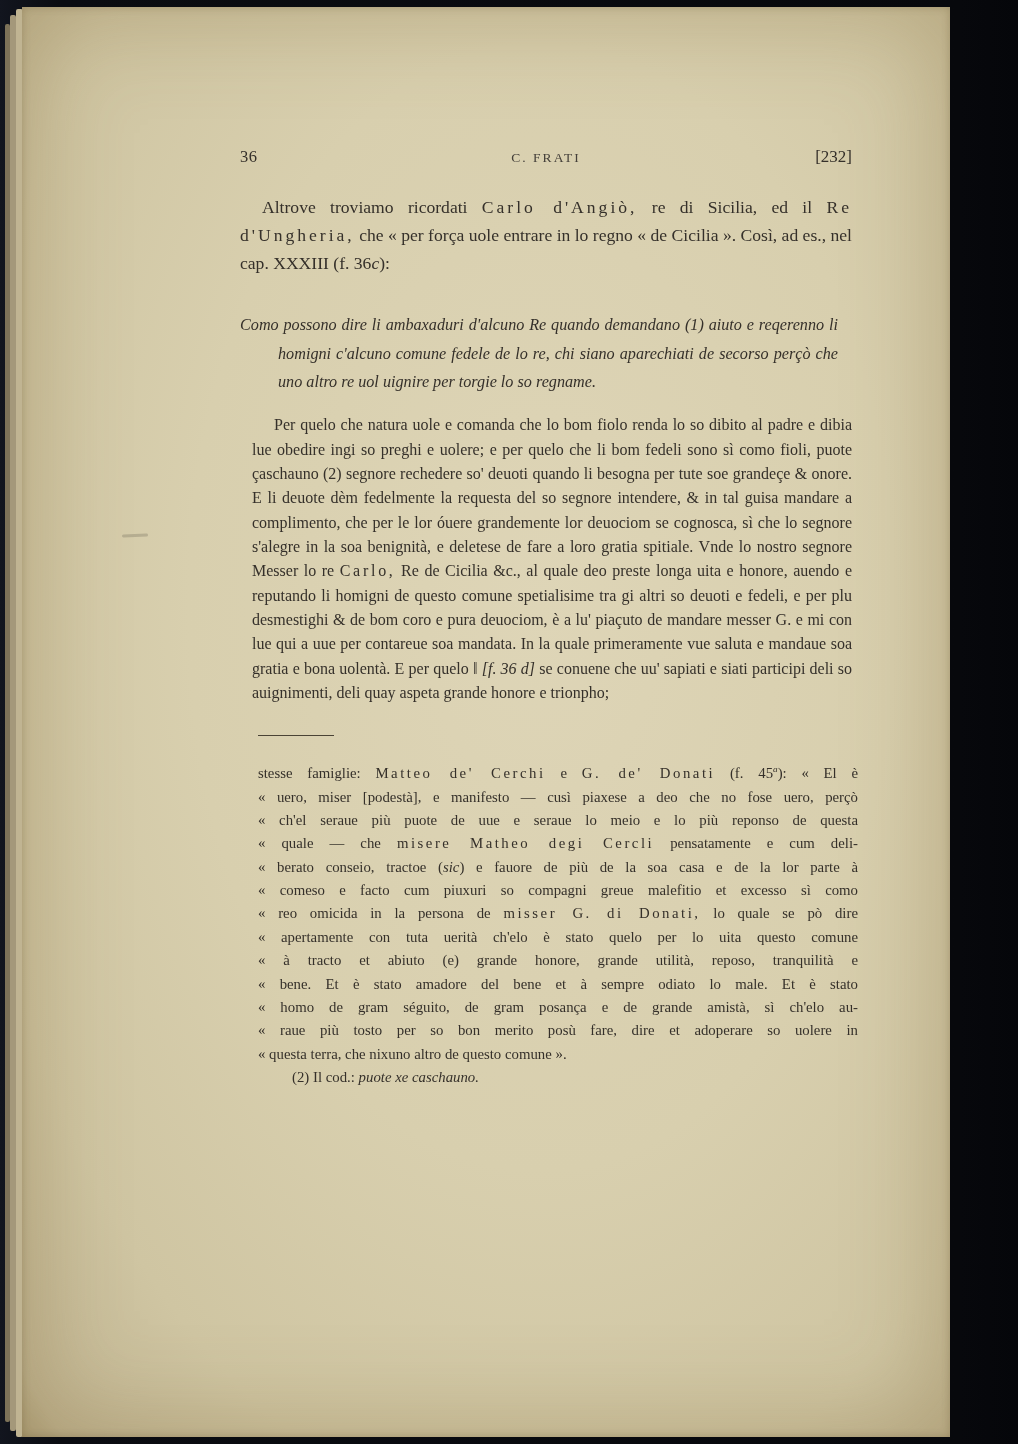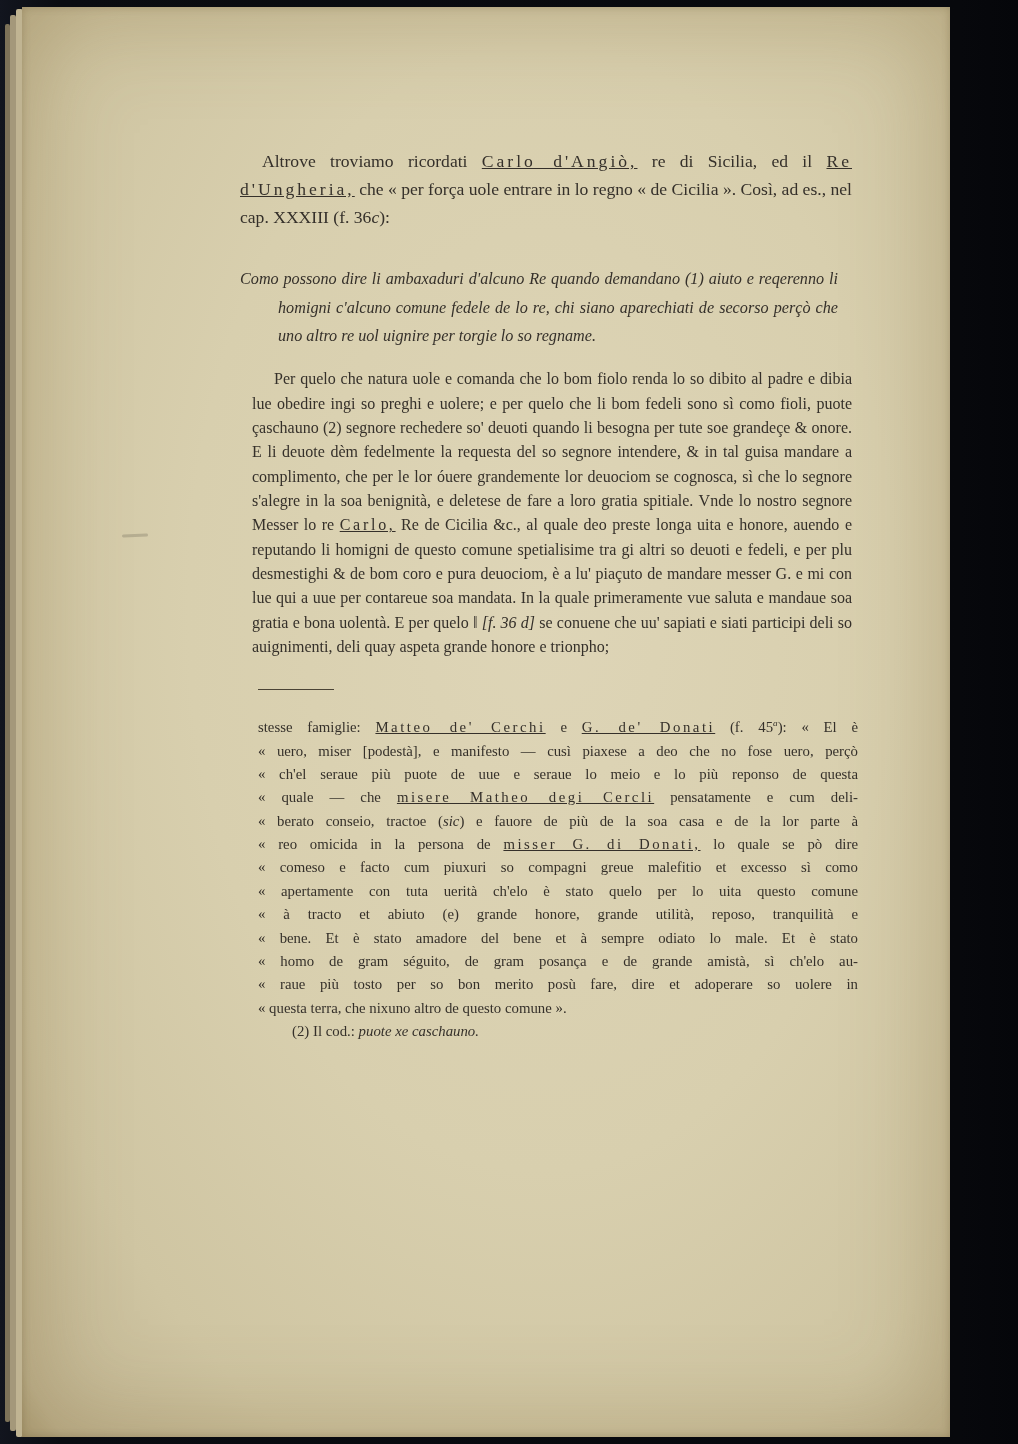--- a/index.html
+++ b/index.html
@@ -71,21 +71,21 @@
     line-height: 1.75;
     text-align: justify;
   }
   .bodypara {
     margin: 17px 0 0 12px;
     font-size: 16px;
     line-height: 1.52;
     text-align: justify;
     text-indent: 22px;
   }
-  .sp { letter-spacing: 0.17em; text-decoration: underline; }
+  .sp { letter-spacing: 0.17em; }
   .it { font-style: italic; }
   .sup { vertical-align: super; font-size: 0.62em; font-style: italic; }
 
   .fnsep {
     margin: 30px 0 0 18px;
     width: 76px;
     border-top: 1.4px solid #4a4335;
   }
   .footnote {
     margin: 26px 0 0 18px;
@@ -110,43 +110,48 @@
 
   <div class="edge edge1"></div>
   <div class="edge edge2"></div>
   <div class="edge edge3"></div>
 
   <div class="page">
     <div class="smudge"></div>
 
     <div class="content">
 
+      <div class="header">
+        <span class="h-left">36</span>
+        <span class="h-mid">C. FRATI</span>
+        <span class="h-right">[232]</span>
+      </div>
 
       <p class="intro"><span>Altrove troviamo ricordati </span><span class="sp">Carlo d'Angiò,</span><span> re di Sicilia, ed il </span><span class="sp">Re d'Ungheria,</span><span> che « per força uole entrare in lo regno « de Cicilia ». Così, ad es., nel cap. XXXIII (f. 36</span><span class="it">c</span><span>):</span></p>
 
       <p class="quote">Como possono dire li ambaxaduri d'alcuno Re quando demandano (1) aiuto e reqerenno li homigni c'alcuno comune fedele de lo re, chi siano aparechiati de secorso perçò che uno altro re uol uignire per torgie lo so regname.</p>
 
       <p class="bodypara"><span>Per quelo che natura uole e comanda che lo bom fiolo renda lo so dibito al padre e dibia lue obedire ingi so preghi e uolere; e per quelo che li bom fedeli sono sì como fioli, puote çaschauno (2) segnore rechedere so' deuoti quando li besogna per tute soe grandeçe &amp; onore. E li deuote dèm fedelmente la requesta del so segnore intendere, &amp; in tal guisa mandare a complimento, che per le lor óuere grandemente lor deuociom se cognosca, sì che lo segnore s'alegre in la soa benignità, e deletese de fare a loro gratia spitiale. Vnde lo nostro segnore Messer lo re </span><span class="sp">Carlo,</span><span> Re de Cicilia &amp;c., al quale deo preste longa uita e honore, auendo e reputando li homigni de questo comune spetialisime tra gi altri so deuoti e fedeli, e per plu desmestighi &amp; de bom coro e pura deuociom, è a lu' piaçuto de mandare messer G. e mi con lue qui a uue per contareue soa mandata. In la quale primeramente vue saluta e mandaue soa gratia e bona uolentà. E per quelo ‖ </span><span class="it">[f. 36 d]</span><span> se conuene che uu' sapiati e siati participi deli so auignimenti, deli quay aspeta grande honore e trionpho;</span></p>
 
       <div class="fnsep"></div>
 
       <div class="footnote">
 
         <div class="fline"><span>stesse famiglie: </span><span class="sp">Matteo de' Cerchi</span><span> e </span><span class="sp">G. de' Donati</span><span> (f. 45</span><span class="sup">a</span><span>): « El è</span></div>
 
         <div class="fline">« uero, miser [podestà], e manifesto — cusì piaxese a deo che no fose uero, perçò</div>
         <div class="fline">« ch'el seraue più puote de uue e seraue lo meio e lo più reponso de questa</div>
 
         <div class="fline"><span>« quale — che </span><span class="sp">misere Matheo degi Cercli</span><span> pensatamente e cum deli-</span></div>
 
         <div class="fline"><span>« berato conseio, tractoe (</span><span class="it">sic</span><span>) e fauore de più de la soa casa e de la lor parte à</span></div>
 
+        <div class="fline">« comeso e facto cum piuxuri so compagni greue malefitio et excesso sì como</div>
+
         <div class="fline"><span>« reo omicida in la persona de </span><span class="sp">misser G. di Donati,</span><span> lo quale se pò dire</span></div>
-
-        <div class="fline">« comeso e facto cum piuxuri so compagni greue malefitio et excesso sì como</div>
 
         <div class="fline">« apertamente con tuta uerità ch'elo è stato quelo per lo uita questo comune</div>
         <div class="fline">« à tracto et abiuto (e) grande honore, grande utilità, reposo, tranquilità e</div>
         <div class="fline">« bene. Et è stato amadore del bene et à sempre odiato lo male. Et è stato</div>
         <div class="fline">« homo de gram séguito, de gram posança e de grande amistà, sì ch'elo au-</div>
         <div class="fline">« raue più tosto per so bon merito posù fare, dire et adoperare so uolere in</div>
         <div class="fline last">« questa terra, che nixuno altro de questo comune ».</div>
 
         <div class="fnote"><span>(2) Il cod.: </span><span class="it">puote xe caschauno.</span></div>
 

